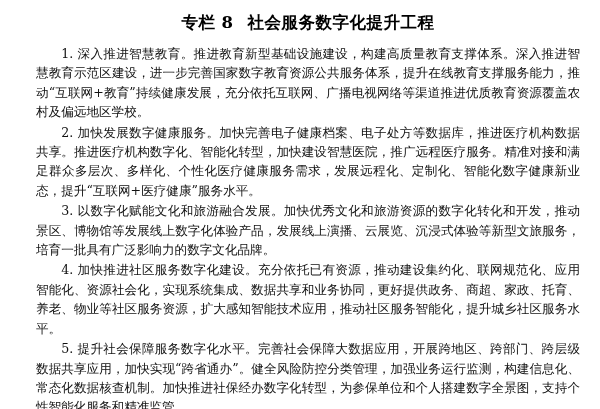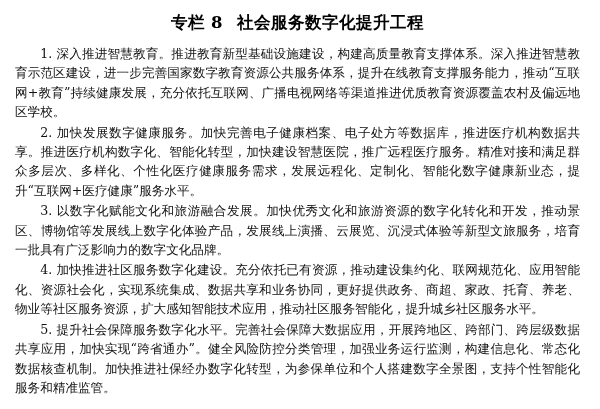--- a/index.html
+++ b/index.html
@@ -11,21 +11,21 @@
     height: 409px;
     background: #ffffff;
     font-family: "DejaVu Sans", "Liberation Sans", sans-serif;
     color: #1a1a1a;
     overflow: hidden;
   }
   .page {
     width: 600px;
     height: 409px;
     box-sizing: border-box;
-    padding: 8px 20px 6px 15px;
+    padding: 8px 20px 6px 36px;
     position: relative;
   }
   .doc-title {
     text-align: center;
     font-family: "DejaVu Serif", "Liberation Serif", serif;
     font-weight: bold;
     font-size: 16.5px;
     letter-spacing: 0.5px;
     margin: 4px 0 10px 0;
     color: #000;

